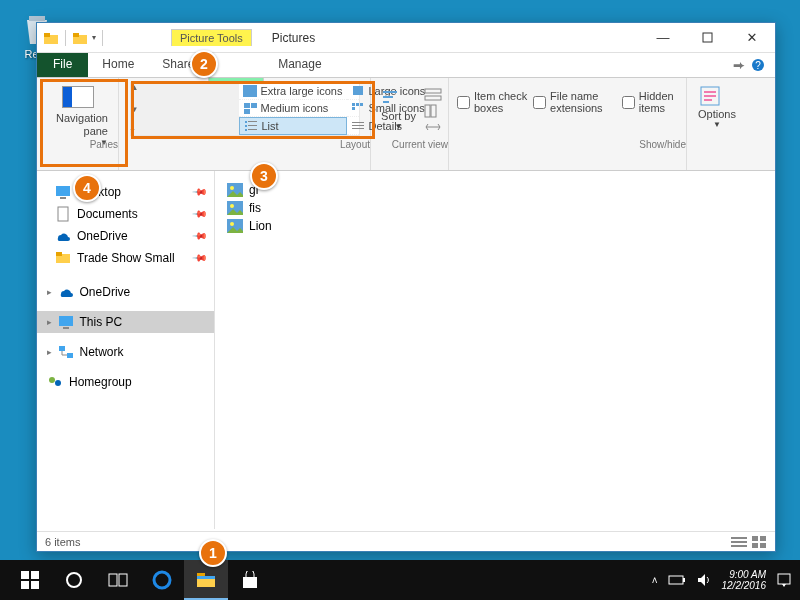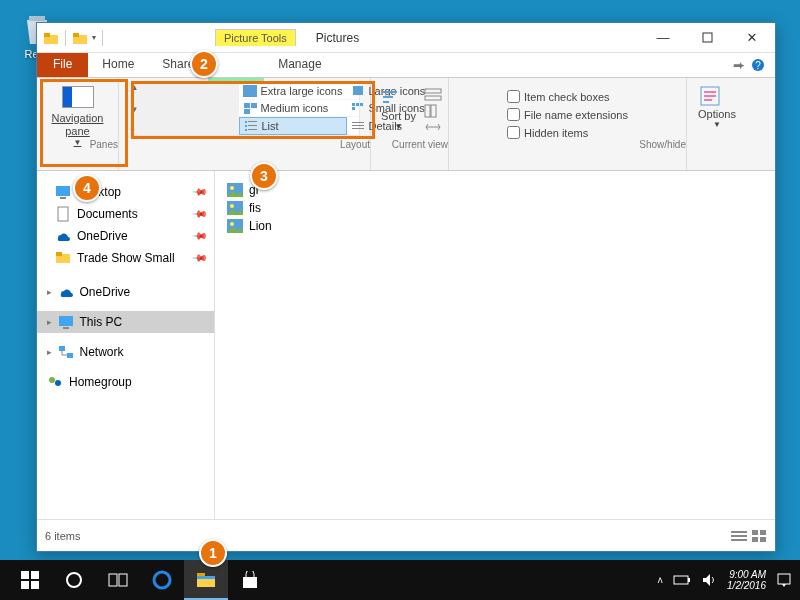--- a/index.html
+++ b/index.html
@@ -9,62 +9,62 @@
 .desktop-icon { position: absolute; top: 8px; left: 12px; width: 50px; text-align: center; }
 .desktop-icon-img { width: 40px; height: 40px; margin: 0 auto; }
 .desktop-icon-label { color: #fff; font-size: 11px; text-shadow: 1px 1px 2px rgba(0,0,0,.6); }
 
 .window { position: absolute; left: 36px; top: 22px; width: 740px; height: 530px; background: #fff; border: 1px solid #3a7fb5; box-shadow: 0 4px 16px rgba(0,0,0,.3); }
 
 .titlebar { height: 30px; display: flex; align-items: center; background: #fff; border-bottom: 1px solid #e0e0e0; }
 .qat { display: flex; align-items: center; gap: 4px; padding-left: 6px; }
 .qat .divider { width: 1px; height: 16px; background: #ccc; margin: 0 2px; }
 .qat .chev { font-size: 8px; color: #555; }
-.tools-tab { margin-left: 110px; background: #fff34d; color: #555; font-size: 11px; padding: 2px 8px; border: 1px solid #ccc; border-bottom: none; }
+.tools-tab { margin-left: 66px; background: #fff34d; color: #555; font-size: 11px; padding: 2px 8px; border: 1px solid #ccc; border-bottom: none; }
 .title-text { margin-left: 20px; font-size: 12px; color: #333; }
 .win-controls { margin-left: auto; display: flex; }
 .win-controls div { width: 44px; height: 28px; display: flex; align-items: center; justify-content: center; color: #333; font-size: 13px; }
 .win-controls div:last-child { width: 46px; }
 
 .ribbon-tabs { height: 24px; display: flex; background: #fff; font-size: 12px; position: relative; }
 .ribbon-tabs .tab { padding: 4px 14px 0; color: #444; }
-.ribbon-tabs .file { background: #c2410c; color: #fff; padding: 4px 16px; }
+.ribbon-tabs .file { background: #14532d; color: #fff; padding: 4px 16px; }
 .ribbon-tabs .active { border: 1px solid #ccc; border-bottom: 1px solid #f5f5f5; background: #86efac; margin-bottom: -1px; margin-top: 24px; }
 .ribbon-tabs .help { margin-left: auto; display: flex; align-items: center; gap: 6px; padding-right: 10px; }
 
 .ribbon-body { height: 94px; background: #f5f5f5; border-top: 1px solid #ccc; border-bottom: 1px solid #ccc; display: flex; font-size: 11px; color: #444; }
 .rgroup { border-right: 1px solid #ddd; padding: 4px 6px 0; display: flex; flex-direction: column; align-items: center; position: relative; }
 .rgroup-label { position: absolute; bottom: 20px; left: 0; right: 0; text-align: right; color: #777; font-size: 10px; }
 
-.navpane-btn { text-align: center; padding: 2px 4px; line-height: 1.2; text-decoration: underline; }
+.navpane-btn { text-align: right; padding: 2px 4px; line-height: 1.2; }
 .navpane-btn .navicon { width: 32px; height: 22px; background: linear-gradient(90deg,#0b5ed7 30%,#fff 30%); border: 1px solid #999; margin: 2px auto 4px; }
 
 .layout-grid { display: grid; grid-template-columns: 108px 108px 12px; gap: 0; border: 1px solid #e8e8e8; background: #fff; }
 .layout-item { display: flex; align-items: center; gap: 4px; padding: 2px 4px; font-size: 11px; border-bottom: 1px dotted #eee; white-space: nowrap; }
 .layout-item.sel { background: #cde6f7; border: 1px solid #7bb4dc; }
 .layout-arrows { grid-row: 1/4; display: flex; flex-direction: column; justify-content: space-between; font-size: 8px; color: #666; background: #f0f0f0; }
 .licon { width: 14px; height: 12px; display: inline-block; }
 
 .sort-btn, .big-btn { text-align: center; padding: 2px 4px; }
 .options-btn { text-align: center; padding: 2px 6px; }
-.check-col { display: flex; flex-direction: column; gap: 5px; padding: 4px 2px; }
+.check-col { display: flex; gap: 5px; padding: 4px 2px; }
 .check-col label { display: flex; align-items: center; gap: 4px; font-size: 11px; }
 
 .content-area { position: absolute; top: 148px; bottom: 22px; left: 0; right: 0; display: flex; background: #fff; }
 .sidebar { width: 178px; border-right: 1px solid #e0e0e0; padding-top: 10px; font-size: 12px; overflow: hidden; }
 .sidebar-item { display: flex; align-items: center; gap: 6px; padding: 3px 8px 3px 18px; white-space: nowrap; }
 .sidebar-item.sel { background: #d0d0d0; }
 .sidebar-item.top { padding-left: 10px; }
 .pin { margin-left: auto; color: #888; font-size: 10px; transform: rotate(45deg); }
 .sb-icon { width: 16px; height: 16px; flex-shrink: 0; }
 
 .files { flex: 1; padding: 10px 12px; }
 .file-item { display: flex; align-items: center; gap: 6px; font-size: 12px; padding: 2px 0; }
 
-.statusbar { position: absolute; bottom: 0; left: 0; right: 0; height: 32px; border-top: 1px solid #e0e0e0; display: flex; align-items: center; font-size: 11px; color: #555; padding: 0 8px; background: #fff; }
+.statusbar { position: absolute; bottom: 0; left: 0; right: 0; height: 20px; border-top: 1px solid #e0e0e0; display: flex; align-items: center; font-size: 11px; color: #555; padding: 0 8px; background: #fff; }
 .statusbar .view-toggle { margin-left: auto; display: flex; gap: 4px; }
 
 .callout { position: absolute; width: 28px; height: 28px; border-radius: 50%; background: #e8720c; color: #fff; font-weight: bold; font-size: 14px; display: flex; align-items: center; justify-content: center; border: 2px solid #fff; box-shadow: 0 1px 3px rgba(0,0,0,.4); z-index: 50; }
 .highlight-box { position: absolute; border: 3px solid #e8720c; z-index: 40; pointer-events: none; }
 
 .taskbar { position: absolute; bottom: 0; left: 0; right: 0; height: 40px; background: #101010; display: flex; align-items: center; padding: 0 8px; }
 .taskbar .tb-item { width: 44px; height: 40px; display: flex; align-items: center; justify-content: center; color: #fff; }
 .taskbar .tb-item.active { background: #333; border-bottom: 2px solid #76b9ed; }
 .tray { margin-left: auto; display: flex; align-items: center; color: #fff; font-size: 10px; gap: 10px; }
 .tray-time { text-align: right; line-height: 1.1; font-style: italic; }
@@ -479,21 +479,21 @@
         </svg>
       </span>
     <span>
         <svg width="16" height="14">
           <path d="M2 5 h3 l4-4 v12 l-4-4 h-3z" fill="#fff"></path>
           <path d="M11 4 a4 4 0 0 1 0 6" stroke="#fff" fill="none"></path>
         </svg>
       </span>
     <div class="tray-time">
       <div>9:00 AM</div>
-        <div>1/2/2016</div>
+        <div>12/2/2016</div>
     </div>
     <span>
         <svg width="16" height="16">
           <rect x="2" y="2" width="12" height="10" fill="none" stroke="#fff"></rect>
           <path d="M6 12 l2 3 l2-3" fill="#fff"></path>
         </svg>
       </span>
   </div>
 </div>
 

